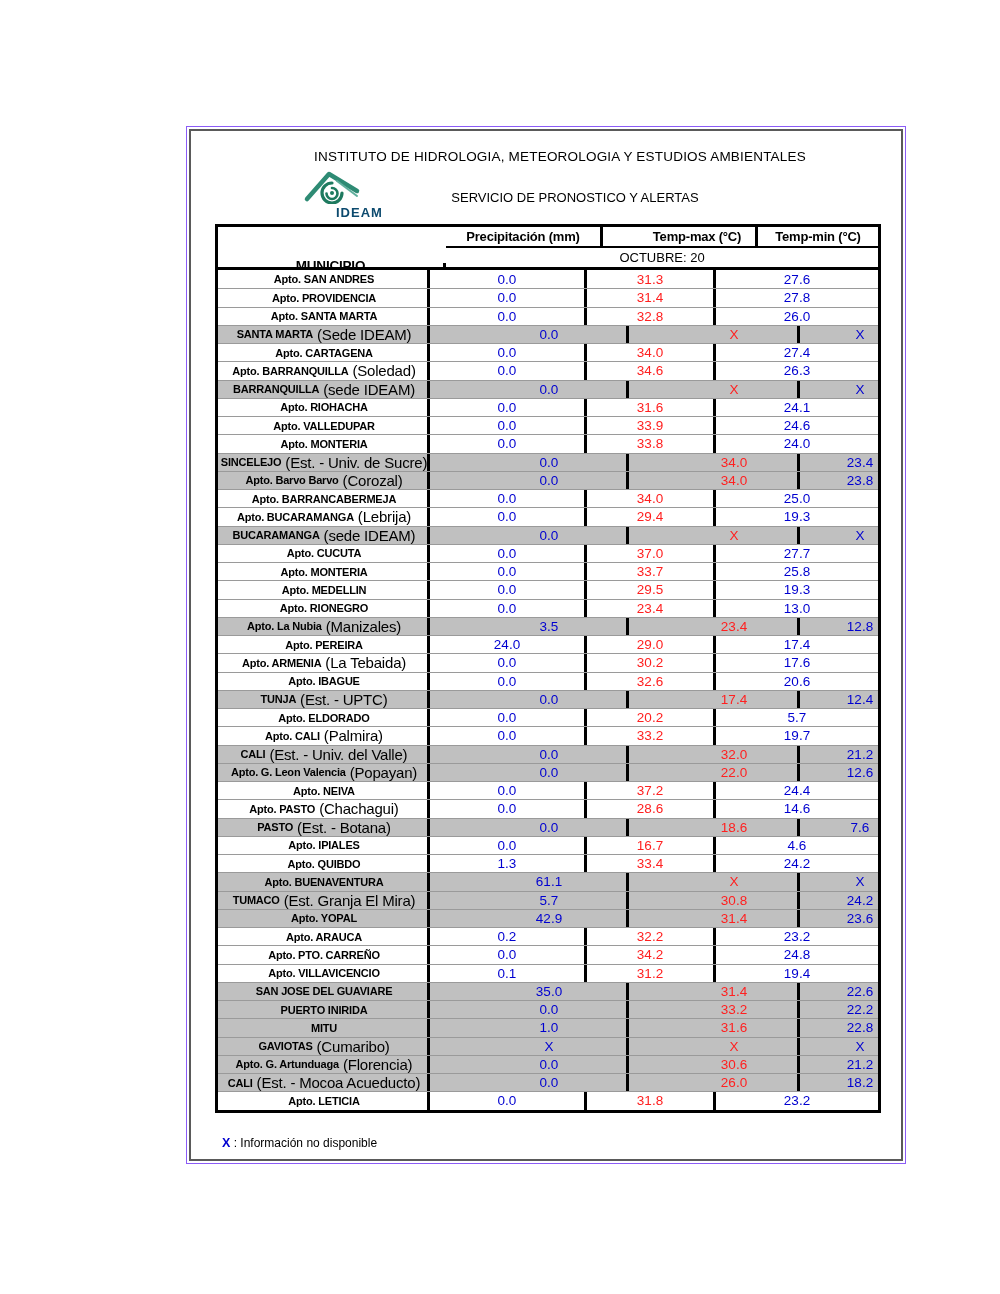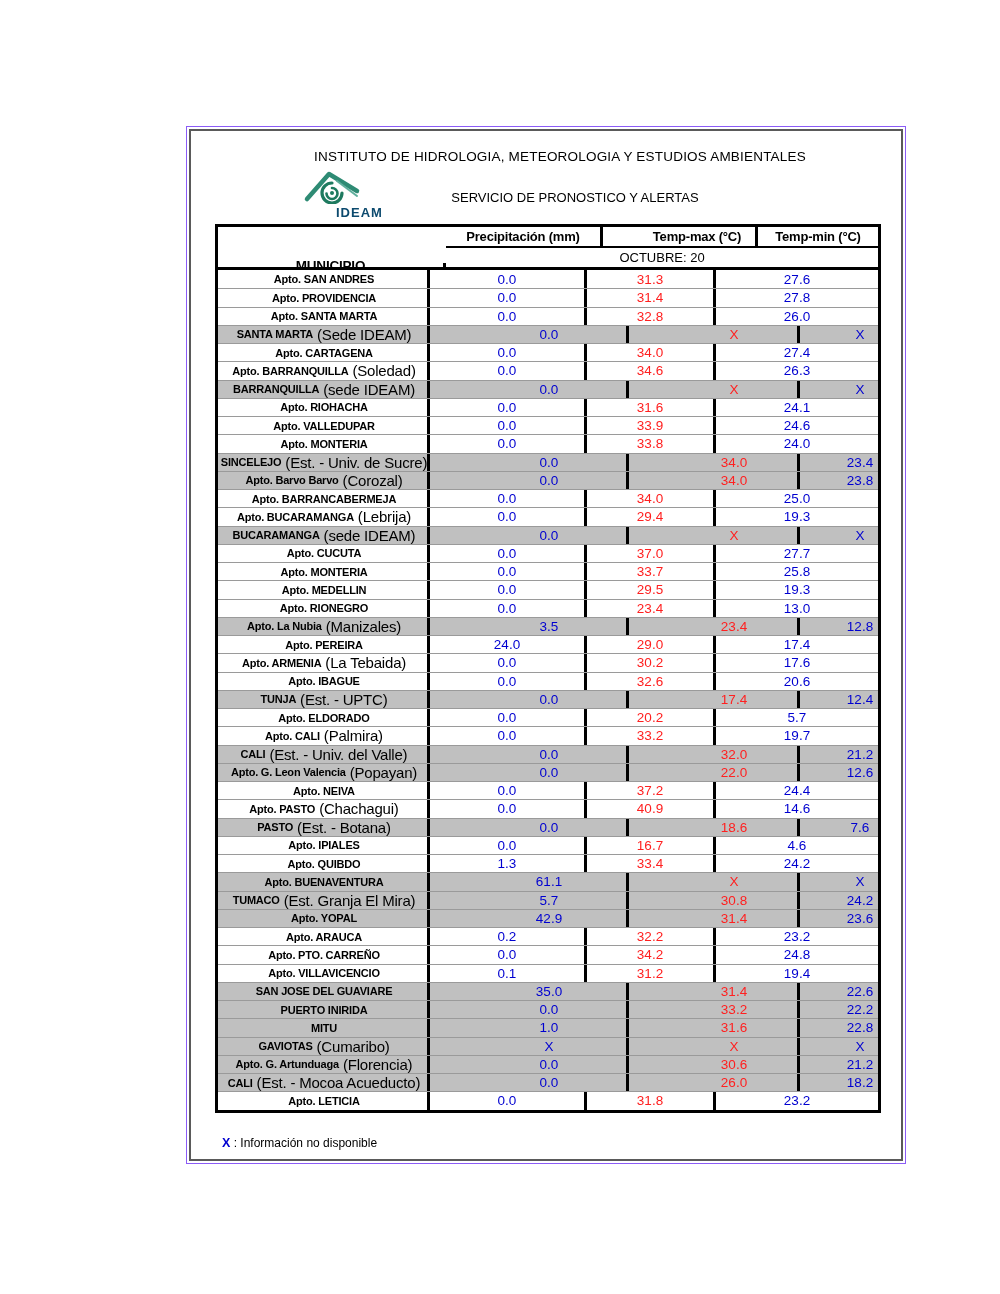--- a/index.html
+++ b/index.html
@@ -371,21 +371,21 @@
     <div class="cell val precip">0.0</div>
     <div class="cell val tmax">37.2</div>
     <div class="cell val tmin">24.4</div>
   </div>
           <div class="trow">
     <div class="cell muni">
               <span class="mb">Apto. PASTO</span>
               <span class="mn">&nbsp;(Chachagui)</span>
             </div>
     <div class="cell val precip">0.0</div>
-    <div class="cell val tmax">40.9</div>
+    <div class="cell val tmax">28.6</div>
     <div class="cell val tmin">14.6</div>
   </div>
           <div class="trow grey">
     <div class="cell muni">
               <span class="mb">PASTO</span>
               <span class="mn">&nbsp;(Est. - Botana)</span>
             </div>
     <div class="cell val precip">0.0</div>
     <div class="cell val tmax">18.6</div>
     <div class="cell val tmin">7.6</div>

